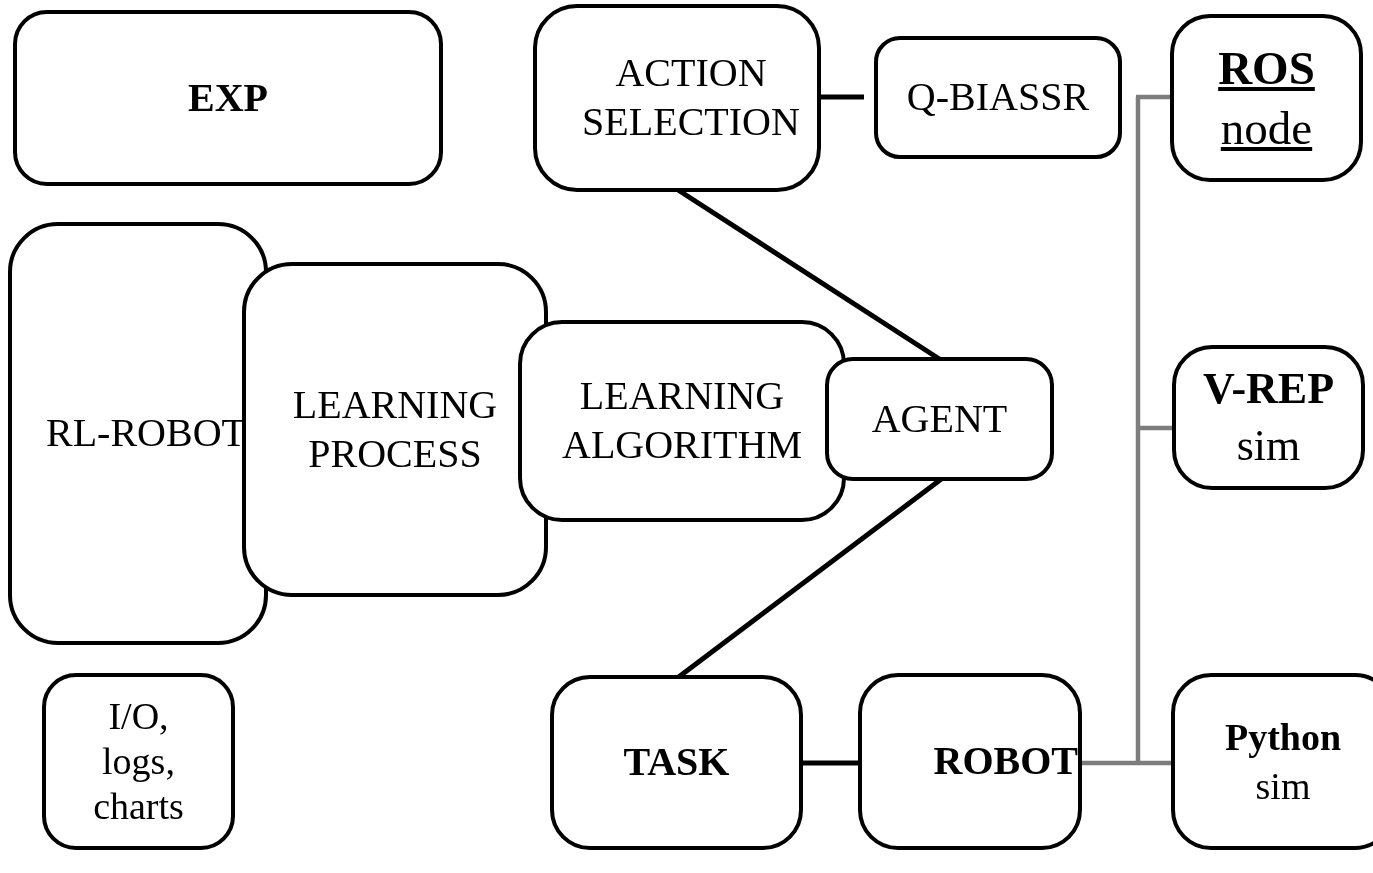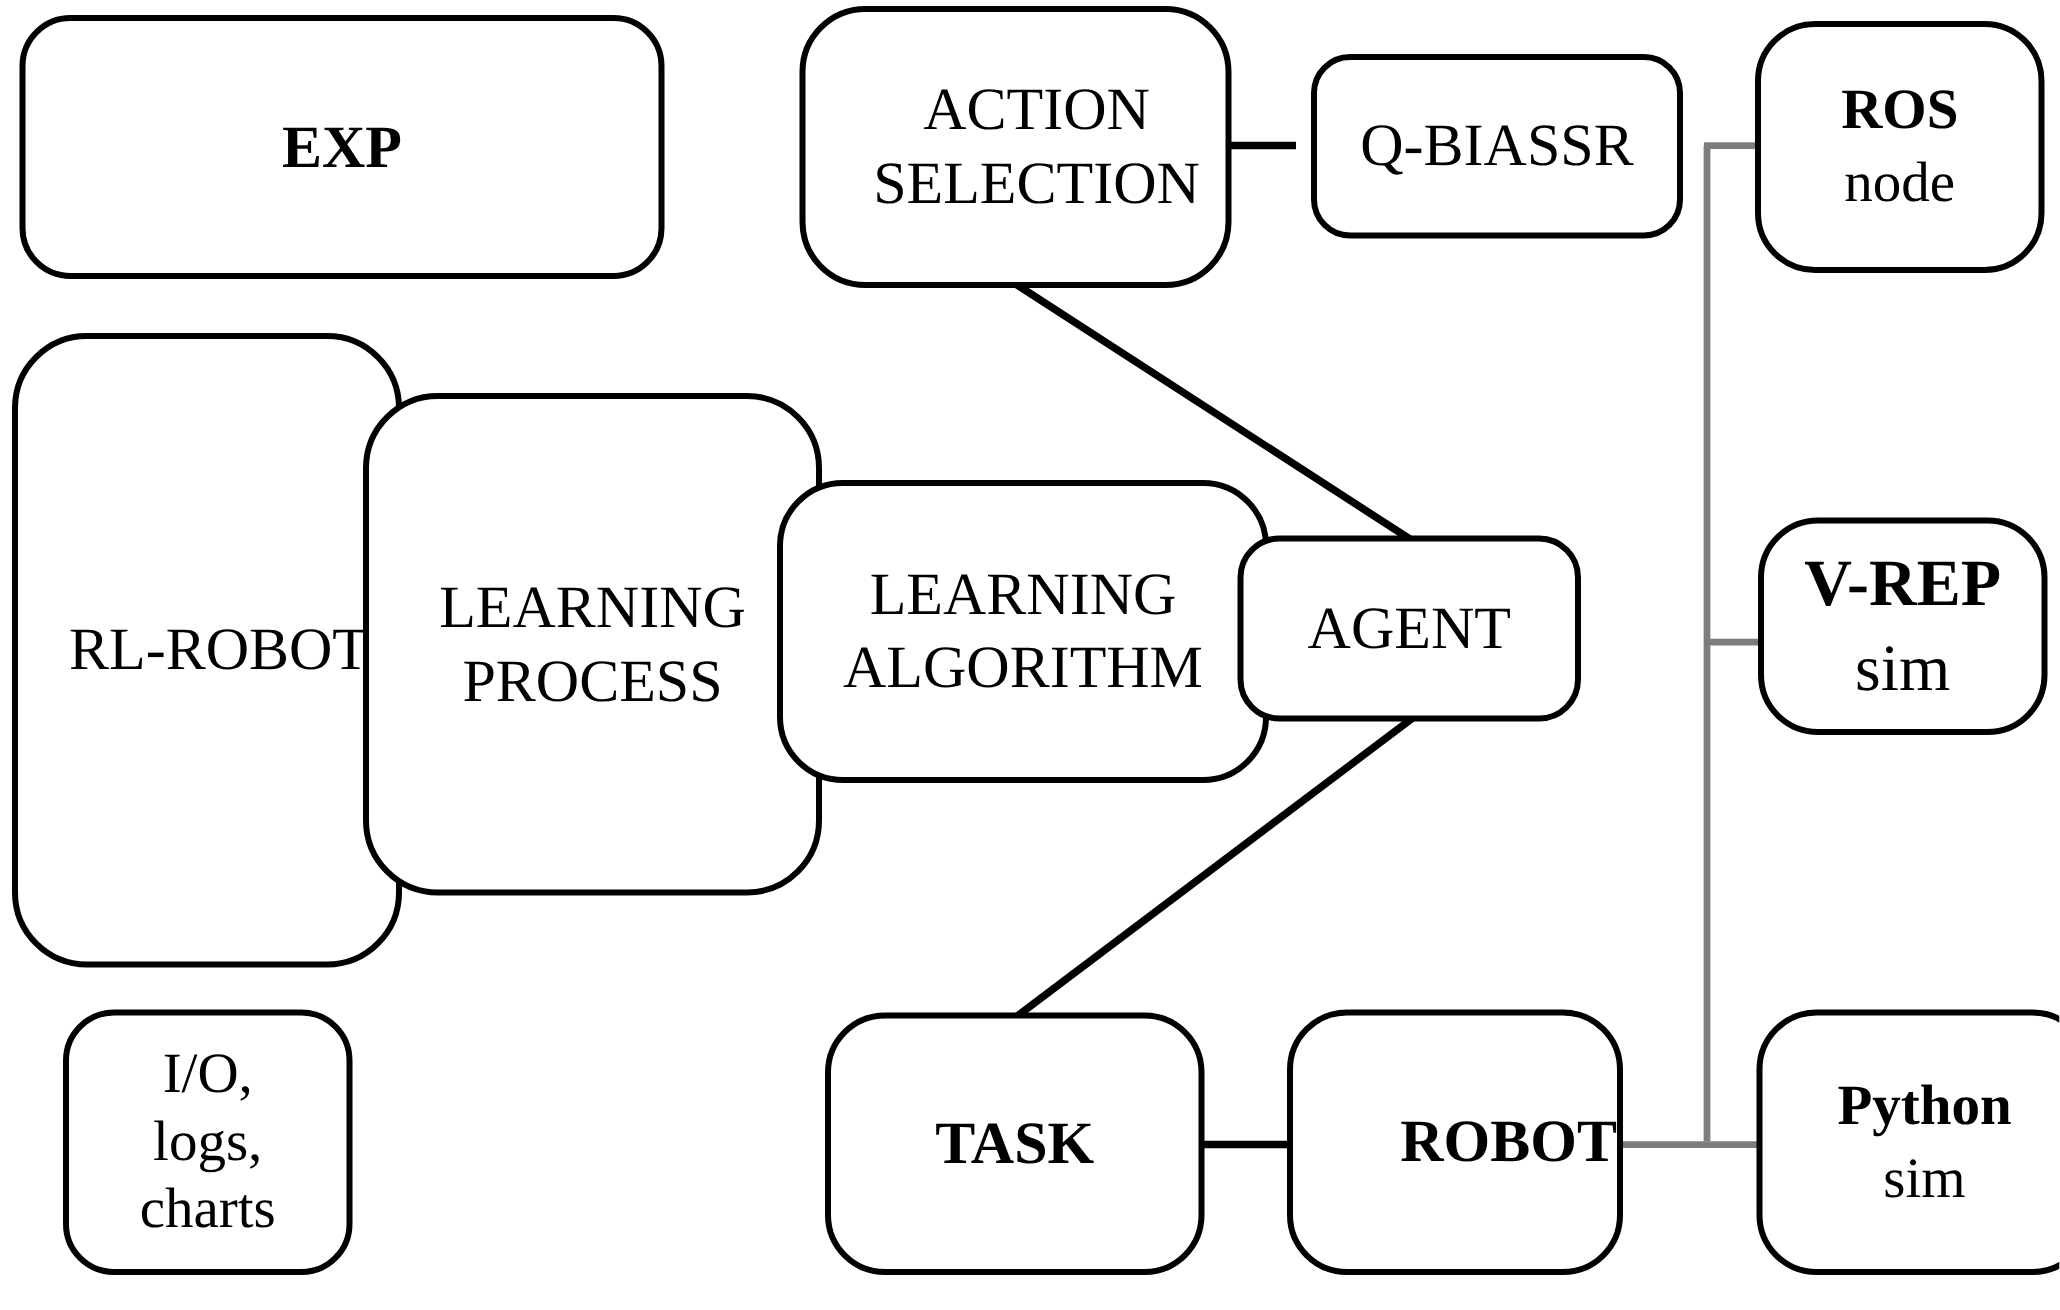--- a/index.html
+++ b/index.html
@@ -36,21 +36,21 @@
     font-size: 40px;
     line-height: 1.22;
   }
   .node .bold { font-weight: bold; }
   .node span { display: block; white-space: nowrap; }
 
   
   #box-exp                { left: 13px;   top: 10px;  width: 430px; height: 176px; border-radius: 34px; z-index: 2; }
   #box-action-selection   { left: 533px;  top: 4px;   width: 288px; height: 188px; border-radius: 44px; z-index: 2; padding-left: 28px; }
   #box-q-biassr           { left: 858px;  top: 36px;  width: 248px; height: 123px; border-radius: 26px; z-index: 2; margin-left: 16px; }
-  #box-ros-node           { left: 1170px; top: 14px;  width: 193px; height: 168px; border-radius: 40px; z-index: 2; font-size: 38px; line-height: 1.28; }
+  #box-ros-node           { left: 1170px; top: 14px;  width: 193px; height: 168px; border-radius: 40px; z-index: 2; font-size: 47px; line-height: 1.28; text-decoration: underline; }
   #box-rl-robot           { left: 8px;    top: 222px; width: 260px; height: 423px; border-radius: 50px; z-index: 2; padding-left: 16px; }
   #box-learning-process   { left: 242px;  top: 262px; width: 306px; height: 335px; border-radius: 50px; z-index: 3; }
   #box-learning-algorithm { left: 518px;  top: 320px; width: 328px; height: 202px; border-radius: 44px; z-index: 4; }
   #box-agent              { left: 825px;  top: 357px; width: 229px; height: 124px; border-radius: 28px; z-index: 5; }
   #box-io-logs-charts     { left: 42px;   top: 673px; width: 193px; height: 177px; border-radius: 34px; z-index: 2; font-size: 38px; line-height: 1.18; }
   #box-task               { left: 550px;  top: 675px; width: 253px; height: 175px; border-radius: 40px; z-index: 2; font-weight: bold; }
   #box-robot              { left: 858px;  top: 673px; width: 224px; height: 177px; border-radius: 40px; z-index: 2; font-weight: bold; align-items: flex-end; }
   #box-vrep-sim           { left: 1172px; top: 345px; width: 193px; height: 145px; border-radius: 40px; z-index: 2; font-size: 44px; line-height: 1.28; }
   #box-python-sim         { left: 1171px; top: 673px; width: 224px; height: 177px; border-radius: 40px; z-index: 2; font-size: 38px; line-height: 1.28; }
 </style>

